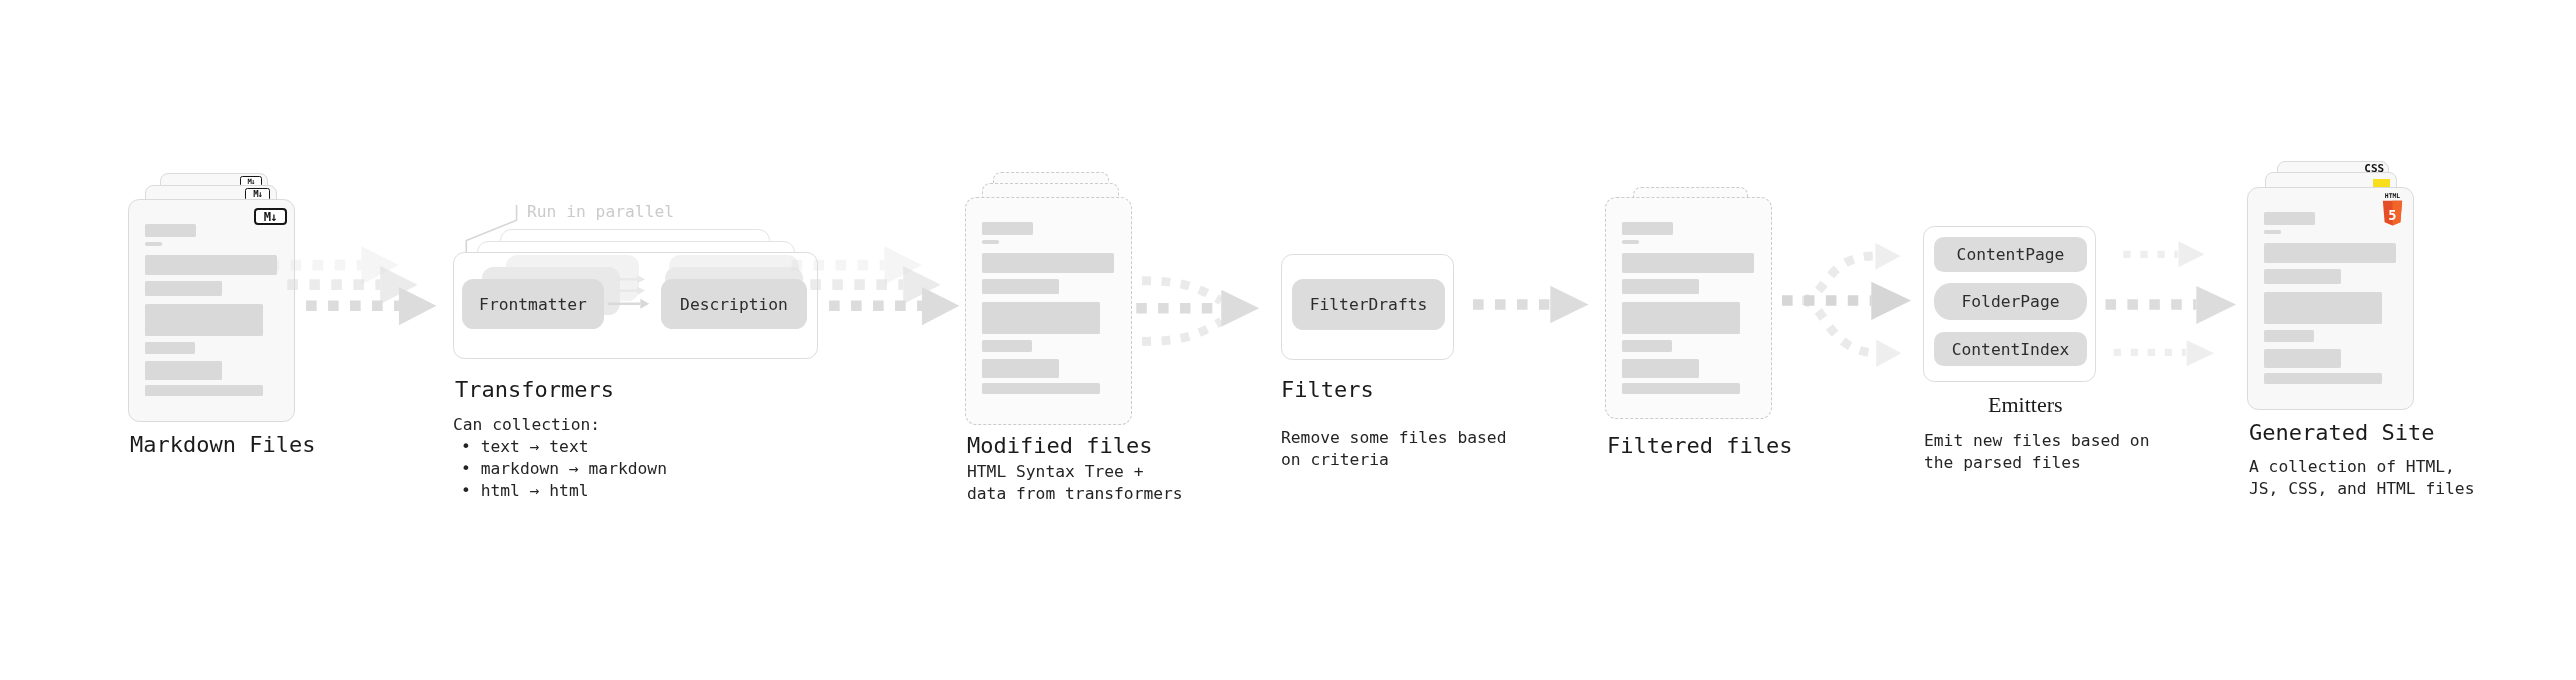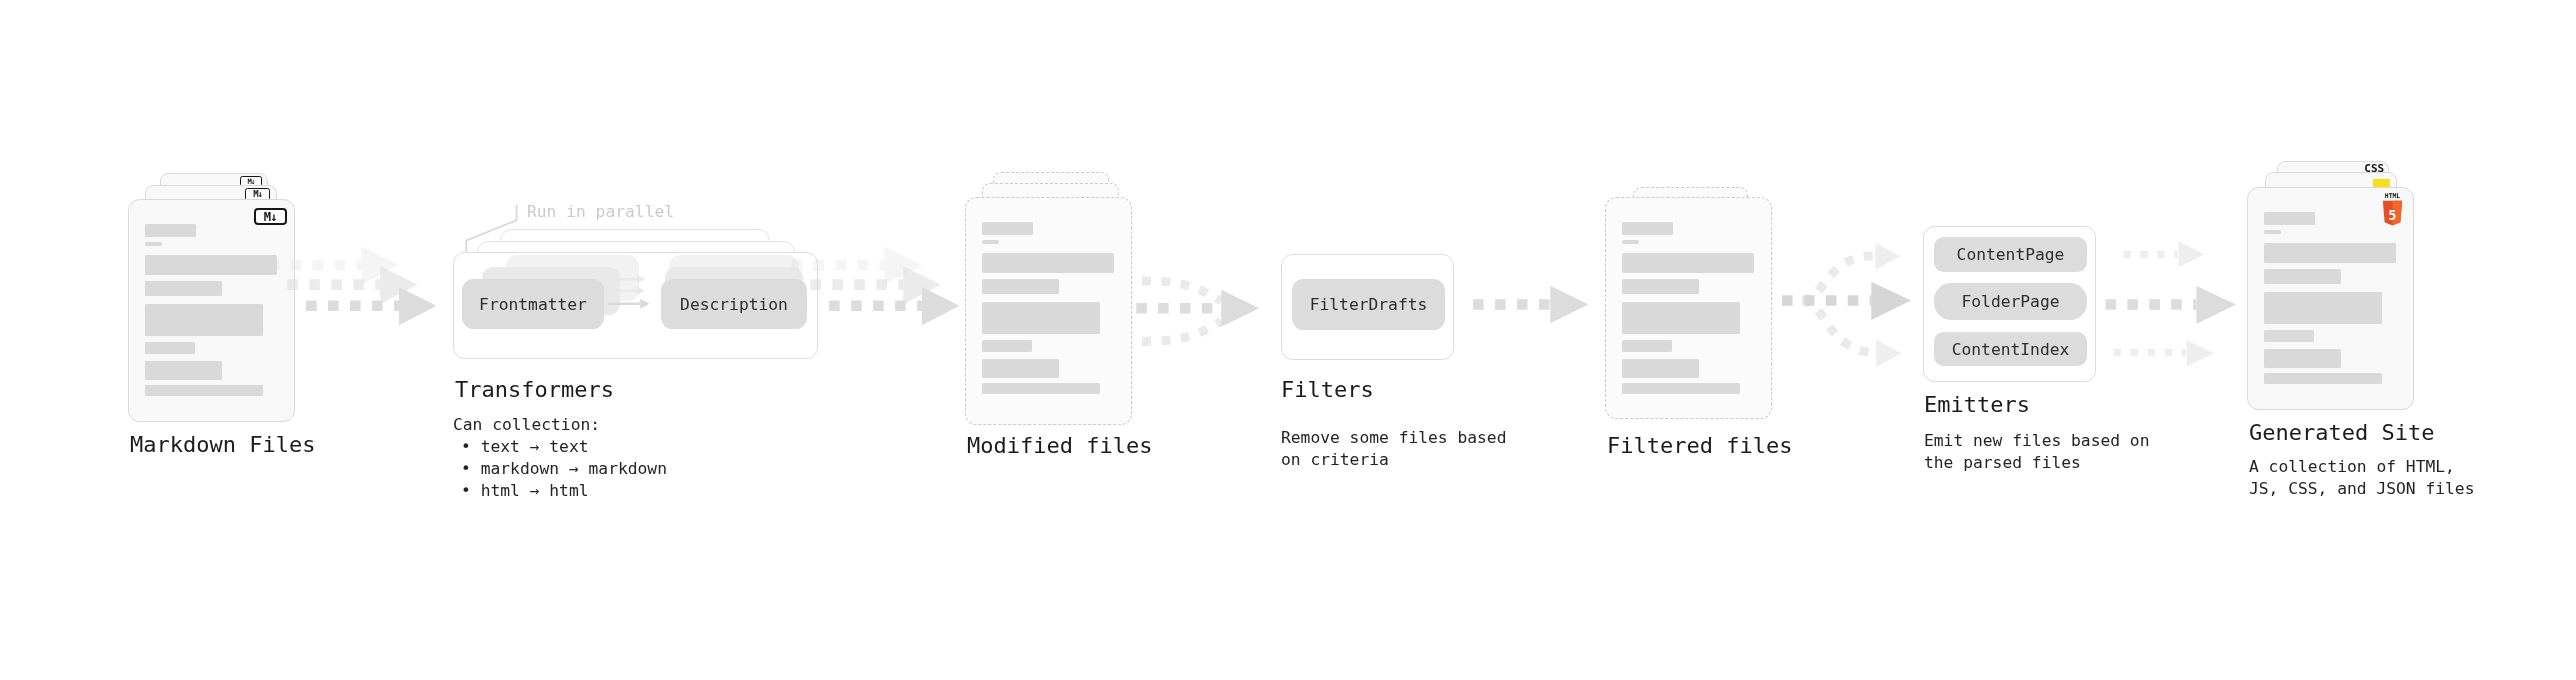--- a/index.html
+++ b/index.html
@@ -182,20 +182,24 @@
         <div class="bar" style="top: 42px; width: 17px; height: 4.1px;"></div>
         <div class="bar" style="top: 55px; width: 132px; height: 19.5px;"></div>
         <div class="bar" style="top: 81px; width: 77px; height: 14.6px;"></div>
         <div class="bar" style="top: 104px; width: 118px; height: 32px;"></div>
         <div class="bar" style="top: 142px; width: 50px; height: 12.2px;"></div>
         <div class="bar" style="top: 161px; width: 77px; height: 18.7px;"></div>
         <div class="bar" style="top: 185px; width: 118px; height: 11.4px;"></div>
       </div>
   </div>
   <div class="title" style="left:967px;top:433px;">Modified files</div>
+  <div class="caption" style="left:967px;top:461px;">
+    <div>HTML Syntax Tree +</div>
+    <div>data from transformers</div>
+  </div>
 
   <svg style="left:1132px;top:267px;" width="138" height="89" viewBox="0 0 170 110">
     <path class="dash-curve" d="M12,17 C60,17 80,24 110,42"></path>
     <path class="dash-curve" d="M12,92 C60,92 80,85 110,67"></path>
     <line class="dash-main" x1="5" y1="51" x2="108" y2="51"></line>
     <polygon class="head-main" points="110,28 157,51 110,74"></polygon>
   </svg>
 
   <div class="panel" style="left:1281px;top:254px;width:173px;height:106px;"></div>
   <div class="chip" style="left:1292px;top:279px;width:153px;height:51px;">FilterDrafts</div>
@@ -231,21 +235,21 @@
     <path class="dash-curve" d="M30,82 C60,86 58,140 118,147"></path>
     <polygon class="head-light" points="121,130 152,147 121,164"></polygon>
     <line class="dash-dark" x1="5" y1="82" x2="115" y2="82"></line>
     <polygon class="head-dark" points="115,59 164,82 115,106"></polygon>
   </svg>
 
   <div class="panel" style="left:1923px;top:226px;width:173px;height:156px;"></div>
   <div class="chip" style="left:1934px;top:237px;width:153px;height:35px;border-radius:9.8px;">ContentPage</div>
   <div class="chip" style="left:1934px;top:283px;width:153px;height:37px;border-radius:17px;">FolderPage</div>
   <div class="chip" style="left:1934px;top:332px;width:153px;height:34px;border-radius:9.8px;">ContentIndex</div>
-  <div class="title" style="left:1924px;top:392px;">Emitters</div>
+  <div class="title" style="left:1988px;top:392px;font-family:Liberation Serif, serif;">Emitters</div>
   <div class="caption" style="left:1924px;top:430px;">
     <div>Emit new files based on</div>
     <div>the parsed files</div>
   </div>
 
   <svg style="left:2099px;top:234px;" width="146" height="142" viewBox="0 0 180 175">
     <line class="dash-light" x1="30" y1="25" x2="97" y2="25"></line>
     <polygon class="head-light" points="98,9 130,25 98,41"></polygon>
     <line class="dash-main" x1="8" y1="87" x2="120" y2="87"></line>
     <polygon class="head-main" points="120,64 169,87 120,111"></polygon>
@@ -276,17 +280,17 @@
         <div class="bar" style="top: 81px; width: 77px; height: 14.6px;"></div>
         <div class="bar" style="top: 104px; width: 118px; height: 32px;"></div>
         <div class="bar" style="top: 142px; width: 50px; height: 12.2px;"></div>
         <div class="bar" style="top: 161px; width: 77px; height: 18.7px;"></div>
         <div class="bar" style="top: 185px; width: 118px; height: 11.4px;"></div>
       </div>
   </div>
   <div class="title" style="left:2249px;top:420px;">Generated Site</div>
   <div class="caption" style="left:2249px;top:456px;">
     <div>A collection of HTML,</div>
-    <div>JS, CSS, and JSON files</div>
+    <div>JS, CSS, and HTML files</div>
   </div>
 
 </div>
 
 
 </body></html>

